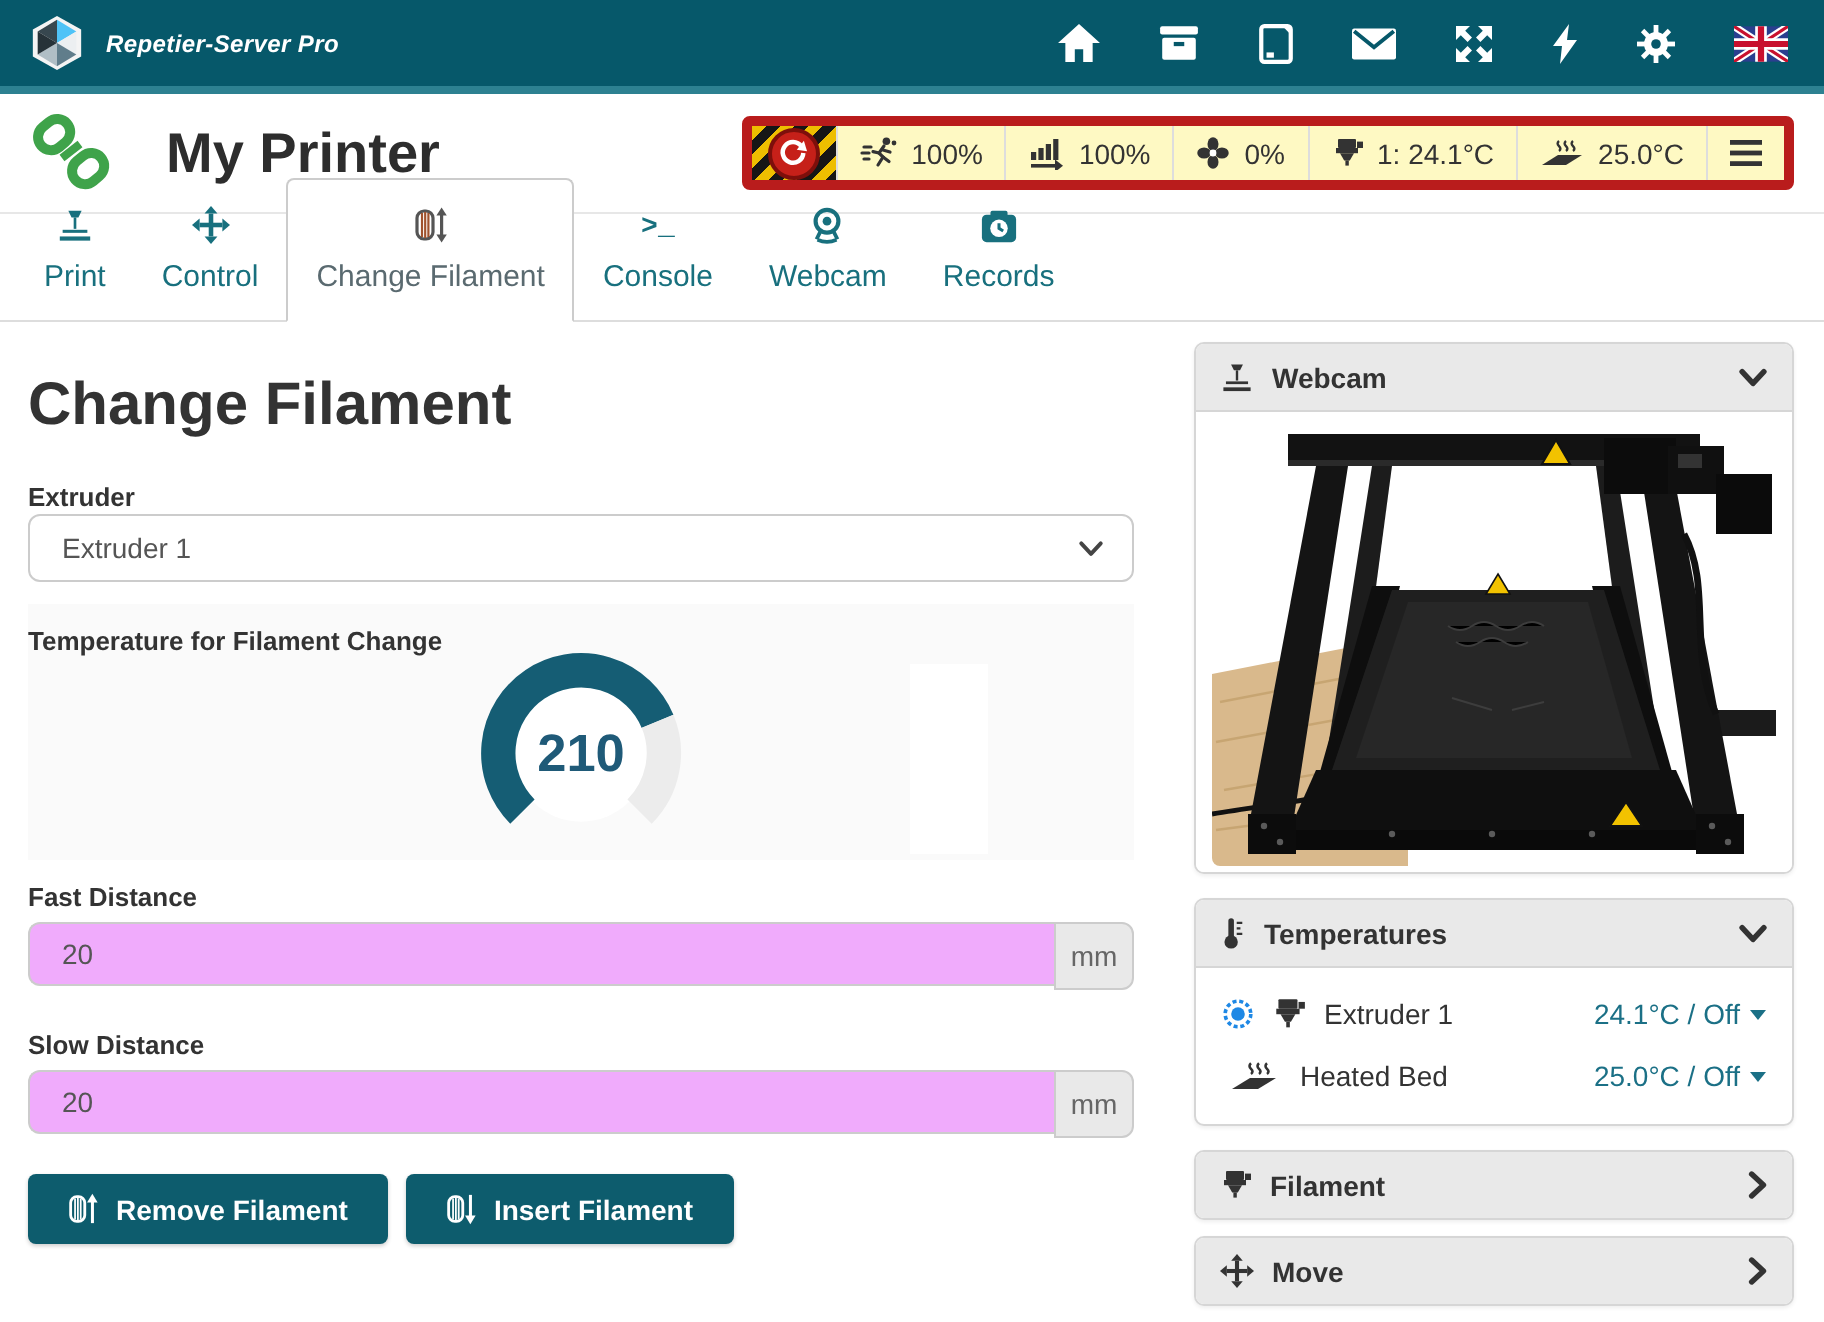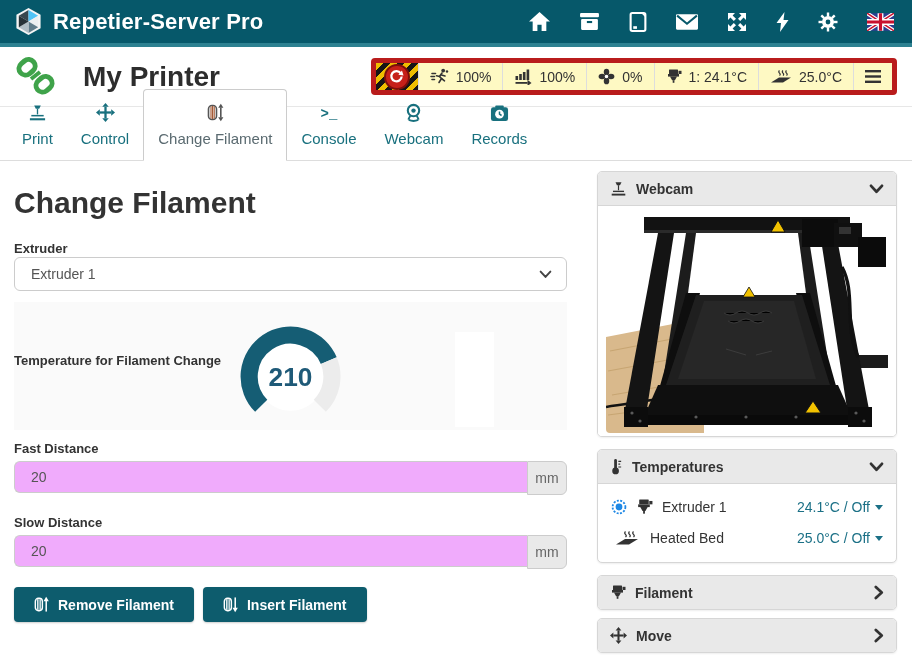--- a/index.html
+++ b/index.html
@@ -9,21 +9,21 @@
     font-family:"Liberation Sans", sans-serif; background:#fff; color:#333;
   }
   
   .navbar {
     position:absolute; top:0; left:0; width:912px; height:47px;
     background:#06586a; border-bottom:4px solid #2d8191;
     display:flex; align-items:center; padding:0 14px;
   }
   .brand { display:flex; align-items:center; gap:10px; cursor:pointer; }
   .brand-logo { width:29px; height:29px; }
-  .brand-name { color:#fff; font-size:22px; font-weight:700; letter-spacing:.2px; }
+  .brand-name { color:#fff; font-size:12px; font-weight:700; letter-spacing:.2px;font-style:italic; }
   .nav-icons { margin-left:auto; display:flex; align-items:center; gap:29px; padding-right:4px; }
   .nav-icons .nicon { display:flex; align-items:center; cursor:pointer; }
   
   .pheader {
     position:absolute; top:47px; left:0; width:912px; height:60px;
     background:#fff; border-bottom:1px solid #e7e7e7;
     display:flex; align-items:center; padding:0 15px;
   }
   .link-ico { width:42px; height:40px; margin-right:26px; }
   .printer-title { font-size:28px; font-weight:700; color:#2d2d2d; }
@@ -64,21 +64,21 @@
   .flabel { font-size:13px; font-weight:700; color:#333; }
   .lbl-extruder { position:absolute; top:80px; left:0; }
   .select {
     position:absolute; top:96px; left:0; width:553px; height:34px;
     border:1px solid #ccc; border-radius:6px; background:#fff;
     display:flex; align-items:center; padding:0 14px 0 16px;
     font-size:14px; color:#555; cursor:pointer;
   }
   .select .chev { margin-left:auto; }
   .temp-section { position:absolute; top:141px; left:0; width:553px; height:128px; background:#fafafa; }
-  .temp-section .flabel { position:absolute; top:11px; left:0;margin-top:40px; }
+  .temp-section .flabel { position:absolute; top:11px; left:0; }
   .gauge { position:absolute; left:226px; top:24px; width:101px; height:101px; }
   .temp-slider { position:absolute; left:441px; top:30px; width:39px; height:95px; background:#fff; }
   .lbl-fast { position:absolute; top:280px; left:0; }
   .lbl-slow { position:absolute; top:354px; left:0; }
   .igroup { position:absolute; left:0; width:553px; height:34px; display:flex; }
   .ig-fast { top:300px; } .ig-slow { top:374px; }
   .igroup input {
     flex:1; height:32px; border:1px solid #ccc; border-right:none; border-radius:6px 0 0 6px;
     padding:0 16px; font-size:14px; color:#555; outline:none;
     font-family:"Liberation Sans", sans-serif; background:#f0abfc;

